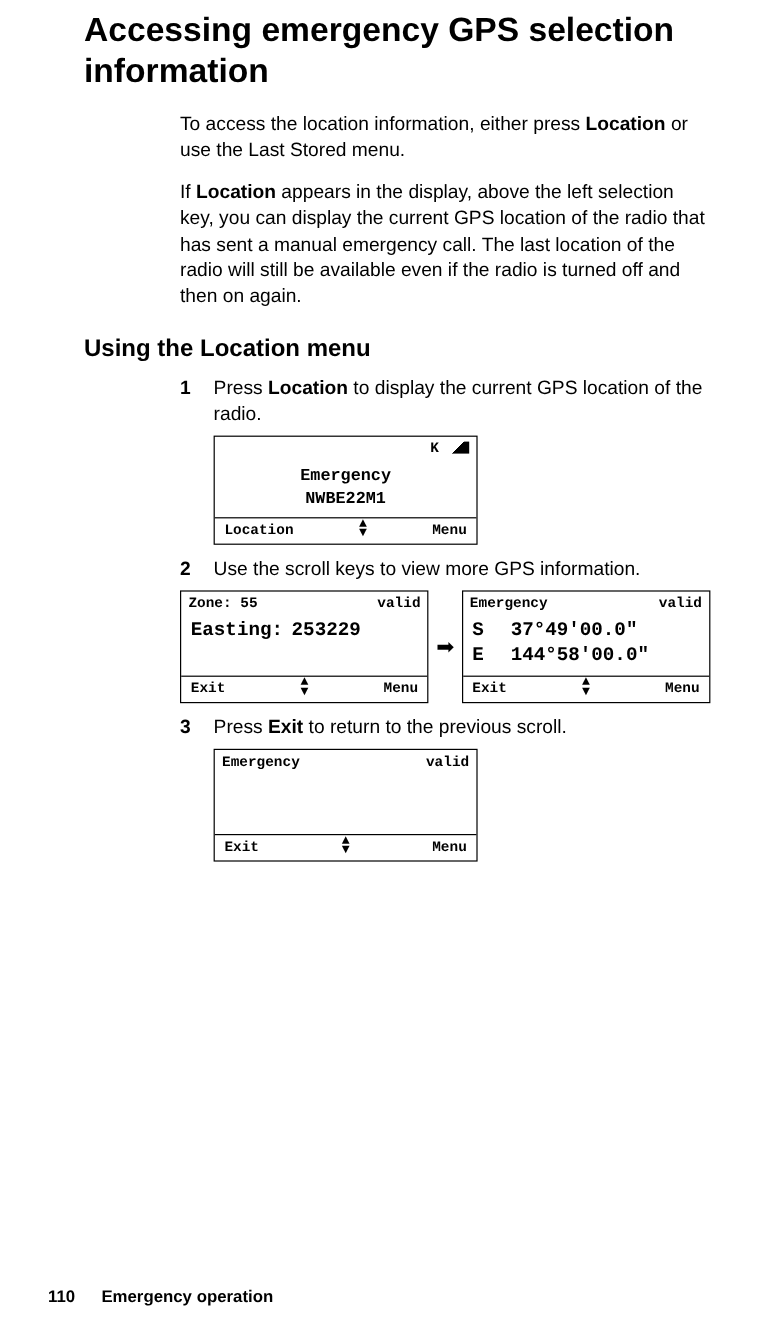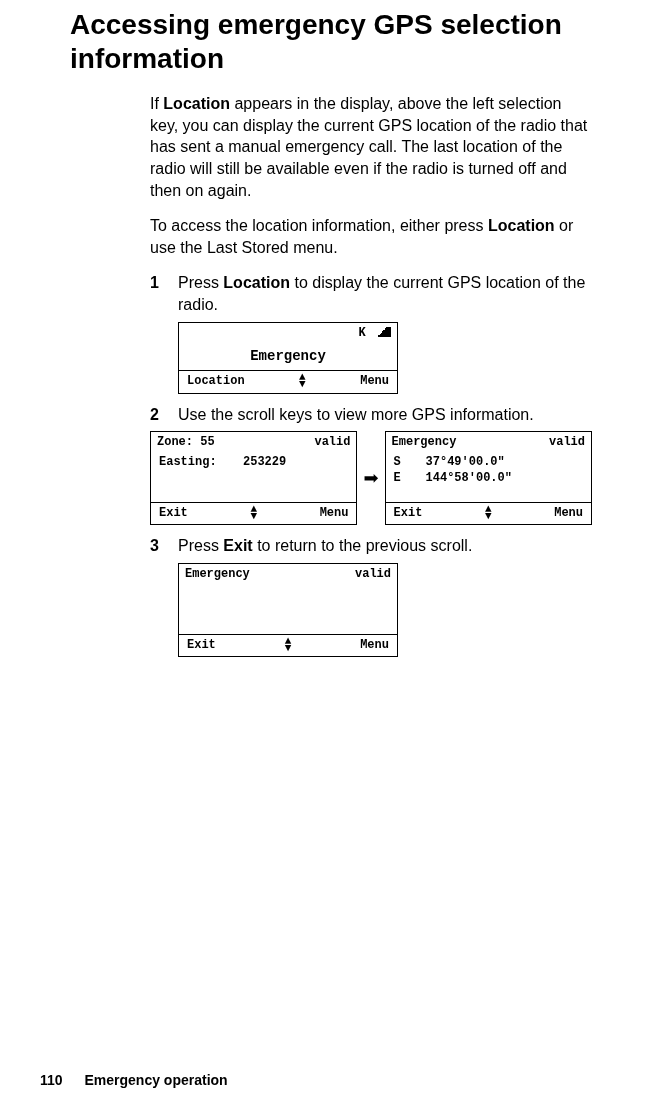--- a/index.html
+++ b/index.html
@@ -60,21 +60,21 @@
   .screen {
     border: 1.5px solid #000;
     background: #fff;
     width: 220px;
   }
   .screen-body {
     padding: 4px 8px 2px 8px;
     min-height: 52px;
     font-family: "Courier New", monospace;
     font-weight: bold;
-    font-size: 12px;
+    font-size: 16px;
     line-height: 1.35;
   }
   .screen-header-row {
     display: flex;
     justify-content: space-between;
     align-items: center;
     font-family: "Courier New", monospace;
     font-weight: bold;
     font-size: 12px;
     padding: 2px 6px 0 6px;
@@ -132,45 +132,47 @@
 </style>
 </head>
 <body>
 
 <div class="page">
 
   <h1>Accessing emergency GPS selection information</h1>
 
   <div class="body-text">
     <p>
+      <span>To access the location information, either press </span><span class="bold">Location</span><span> or use the Last Stored menu.</span>
+    </p>
+    <p>
       <span>If </span><span class="bold">Location</span><span> appears in the display, above the left selection key, you can display the current GPS location of the radio that has sent a manual emergency call. The last location of the radio will still be available even if the radio is turned off and then on again.</span>
     </p>
-    <p>
-      <span>To access the location information, either press </span><span class="bold">Location</span><span> or use the Last Stored menu.</span>
-    </p>
   </div>
 
+  <h2>Using the Location menu</h2>
 
   <ol class="steps">
 
     <li>
       <span class="num">1</span>
       <span>Press </span><span class="bold">Location</span><span> to display the current GPS location of the radio.</span>
 
       <div class="screens-row">
         <div class="screen">
           <div class="screen-header-row">
             <span></span>
             <span>
               <span>K</span>
               <span class="signal-bar"></span>
             </span>
           </div>
           <div class="screen-center">
             <div>Emergency</div>
+            <div>NWBE22M1</div>
           </div>
           <div class="screen-softkeys">
             <span>Location</span>
             <span class="updown-icon">
                 <span>▲</span>
                 <span>▼</span>
               </span>
             <span>Menu</span>
           </div>
         </div>

